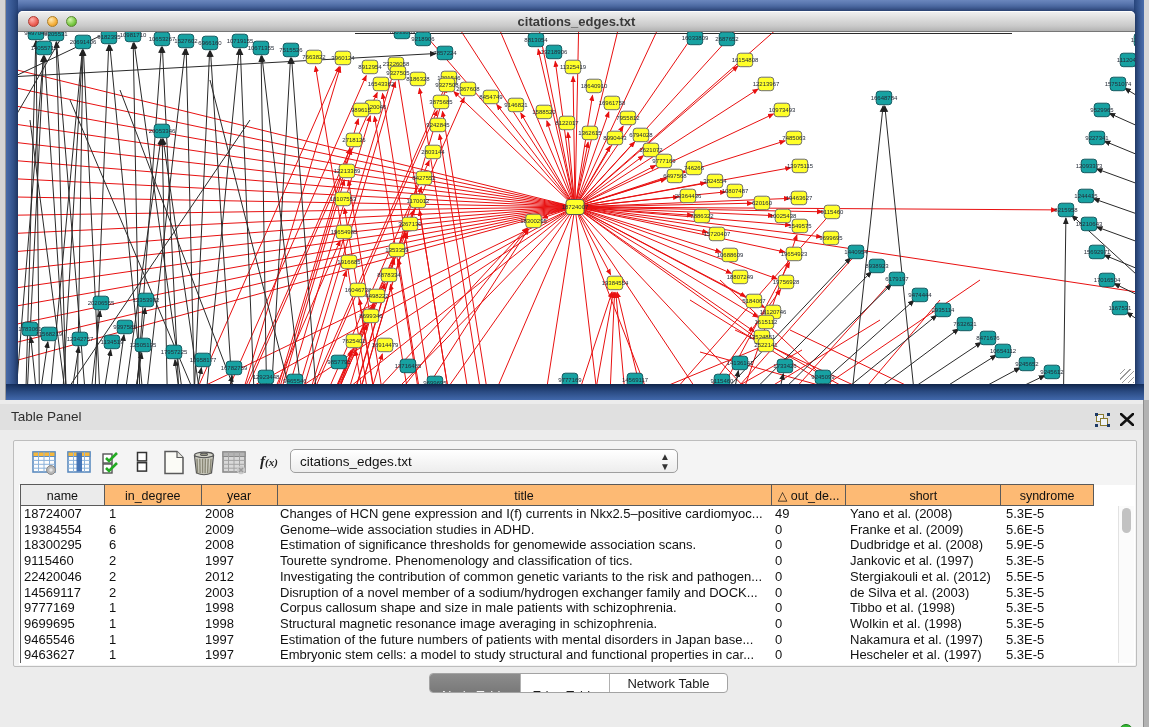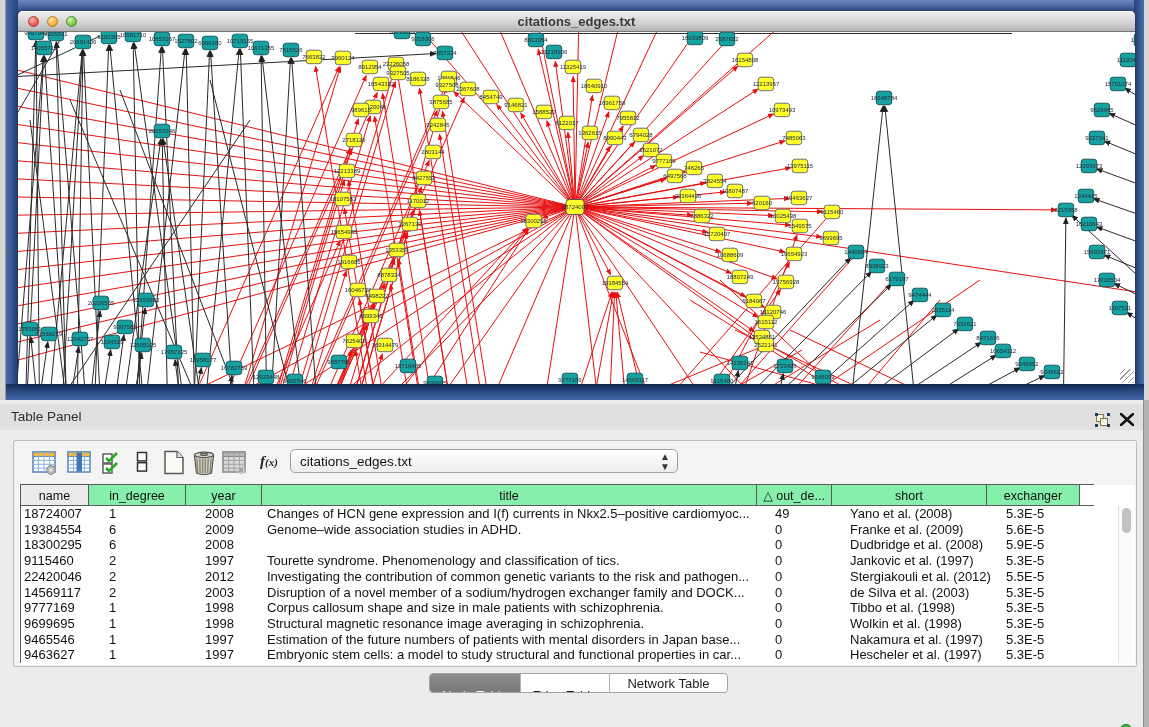--- a/index.html
+++ b/index.html
@@ -31,27 +31,27 @@
 #twrap{position:absolute;left:5px;top:44px;right:1px;bottom:1px;background:#fff}
 #toolbar{position:absolute;left:0px;top:2px;height:28px;width:100%}
 #combo{position:absolute;left:276px;top:8px;width:388px;height:24px;background:linear-gradient(#fff,#ededed);
  border:1px solid #9f9f9f;border-radius:5px;box-sizing:border-box}
 #combo .t{position:absolute;left:9px;top:4px;font-size:13.5px;color:#111}
 #combo .arr{position:absolute;right:7px;top:2px;font-size:10px;color:#333;line-height:10px}
 
 #tbl{position:absolute;left:6px;top:43px;width:1074px}
 .th{display:flex;height:22px;line-height:22px;font-size:12.5px;color:#111;text-align:center;
  border-top:1px solid #5a5a5a;border-left:1px solid #5a5a5a;border-bottom:1px solid #5a5a5a;box-sizing:border-box}
-.th span{background:#86efac;border-right:1px solid #5a5a5a;box-sizing:border-box;overflow:hidden;white-space:nowrap}
+.th span{background:#fdba74;border-right:1px solid #5a5a5a;box-sizing:border-box;overflow:hidden;white-space:nowrap}
 .th .c-name{background:#ebebeb}
 .tr{position:relative;height:15.72px;line-height:15.9px;font-size:13px;color:#111;white-space:nowrap}
 .tr span{position:absolute;top:0;overflow:hidden}
-.c-name{width:68px}.c-ind{width:97px}.c-year{width:76px}.c-title{width:495px}
+.c-name{width:84px}.c-ind{width:97px}.c-year{width:76px}.c-title{width:495px}
 .c-out{width:75px}.c-short{width:155px}.c-pg{width:93px}
-.tr .c-name{left:3px;width:79px}.tr .c-ind{left:88px}.tr .c-year{left:184px}.tr .c-title{left:246px;width:492px}
+.tr .c-name{left:3px;width:79px}.tr .c-ind{left:88px}.tr .c-year{left:184px}.tr .c-title{left:259px;width:492px}
 .tr .c-out{left:754px}.tr .c-short{left:829px;width:158px}.tr .c-pg{left:985px}
 #rows{border-left:1px solid #5a5a5a;width:1115px;position:relative}
 #vscroll{position:absolute;right:2px;top:65px;width:15px;height:157px;background:#fbfbfb;border-left:1px solid #e2e2e2}
 #vscroll .thumb{position:absolute;left:3px;top:2px;width:9px;height:25px;background:#c2c2c2;border-radius:5px}
 
 #tabs{position:absolute;left:429px;top:273px;height:20px;display:flex;border:1px solid #a3a3a3;border-radius:4px;
  overflow:hidden;background:#fff;box-sizing:border-box}
 #tabs div{font-size:13px;line-height:19px;padding:12px 12px;color:#1c1c1c;border-right:1px solid #b0b0b0}
 #tabs div:last-child{border-right:none}
 #tabs .sel{background:linear-gradient(#8c8c8c,#737373);color:#f5f5f5}
@@ -690,21 +690,21 @@
         <span class="arr">▲<br>▼</span>
       </div>
     <div id="tbl">
       <div class="th">
         <span class="c-name">name</span>
           <span class="c-ind">in_degree</span>
           <span class="c-year">year</span>
           <span class="c-title">title</span>
           <span class="c-out">△ out_de...</span>
           <span class="c-short">short</span>
-          <span class="c-pg">exchanger</span>
+          <span class="c-pg">syndrome</span>
       </div>
       <div id="rows">
 <div class="tr">
             <span class="c-name">18724007</span>
             <span class="c-ind">1</span>
             <span class="c-year">2008</span>
             <span class="c-title">Changes of HCN gene expression and I(f) currents in Nkx2.5–positive cardiomyoc...</span>
             <span class="c-out">49</span>
             <span class="c-short">Yano et al. (2008)</span>
             <span class="c-pg">5.3E-5</span>
@@ -715,20 +715,21 @@
             <span class="c-year">2009</span>
             <span class="c-title">Genome–wide association studies in ADHD.</span>
             <span class="c-out">0</span>
             <span class="c-short">Franke et al. (2009)</span>
             <span class="c-pg">5.6E-5</span>
           </div>
 <div class="tr">
             <span class="c-name">18300295</span>
             <span class="c-ind">6</span>
             <span class="c-year">2008</span>
+            <span class="c-title">Estimation of significance thresholds for genomewide association scans.</span>
             <span class="c-out">0</span>
             <span class="c-short">Dudbridge et al. (2008)</span>
             <span class="c-pg">5.9E-5</span>
           </div>
 <div class="tr">
             <span class="c-name">9115460</span>
             <span class="c-ind">2</span>
             <span class="c-year">1997</span>
             <span class="c-title">Tourette syndrome. Phenomenology and classification of tics.</span>
             <span class="c-out">0</span>

